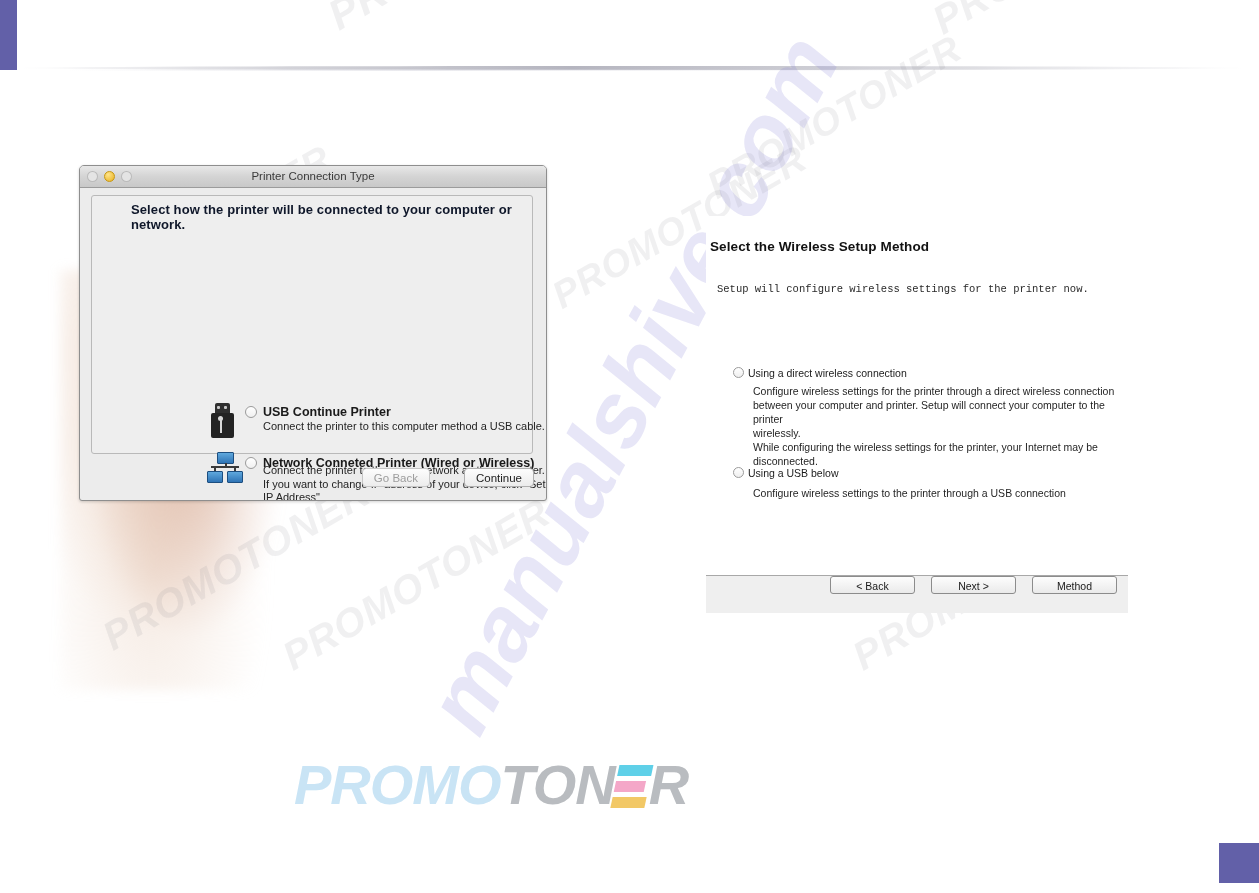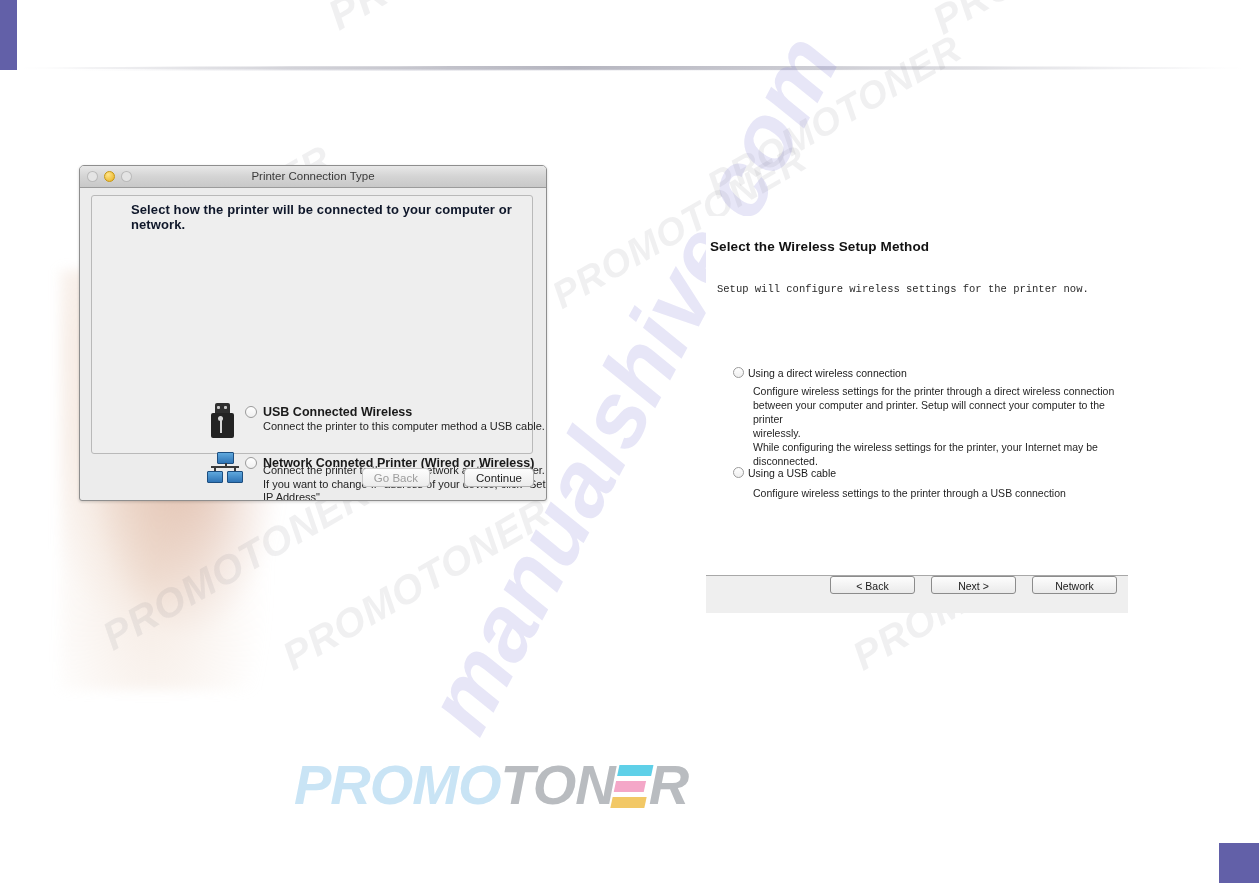--- a/index.html
+++ b/index.html
@@ -469,21 +469,21 @@
 
     <div class="mac-heading">Select how the printer will be connected to your computer or network.</div>
 
     <div class="icon-usb">
       <div class="cap"></div>
       <div class="dots"></div>
       <div class="body"></div>
       <div class="glyph"></div>
     </div>
     <div class="opt-row" style="left:165px; top:236px;">
-      <span class="radio"></span><span class="opt-label">USB Connected Wireless</span>
+      <span class="radio"></span><span class="opt-label">USB Continue Printer</span>
     </div>
     <div class="opt-desc" style="position:absolute; left:183px; top:254px; white-space:pre-line;">Connect the printer to this computer method a USB cable.</div>
 
     <div class="icon-net">
       <div class="mon top"></div>
       <div class="stem s1"></div>
       <div class="wire"></div>
       <div class="stem s2"></div>
       <div class="stem s3"></div>
       <div class="mon bl"></div>
@@ -512,30 +512,30 @@
       <div class="win-opt" style="top:147px;">
         <span class="win-radio"></span><span class="win-opt-label">Using a direct wireless connection</span>
       </div>
       <div class="win-opt-desc" style="top:168px; white-space:pre-line;">Configure wireless settings for the printer through a direct wireless connection
 between your computer and printer. Setup will connect your computer to the printer
 wirelessly.
 While configuring the wireless settings for the printer, your Internet may be
 disconnected.</div>
 
       <div class="win-opt" style="top:247px;">
-        <span class="win-radio"></span><span class="win-opt-label">Using a USB cable</span>
+        <span class="win-radio"></span><span class="win-opt-label">Using a USB below</span>
       </div>
       <div class="win-opt-desc" style="top:270px; white-space:pre-line;">Configure wireless settings to the printer through a USB connection</div>
     </div>
 
     <div class="win-footer">
       <div class="win-btns">
         <div class="win-btn">&lt; Back</div>
         <div class="win-btn">Next &gt;</div>
-        <div class="win-btn">Network</div>
+        <div class="win-btn">Method</div>
       </div>
     </div>
   </div>
 
   <div class="logo">
     <span class="promo">PROMO</span><span class="ton">TON</span><span class="ebars"><i class="b1"></i><i class="b2"></i><i class="b3"></i></span><span class="r">R</span>
   </div>
 
 </div>
 

